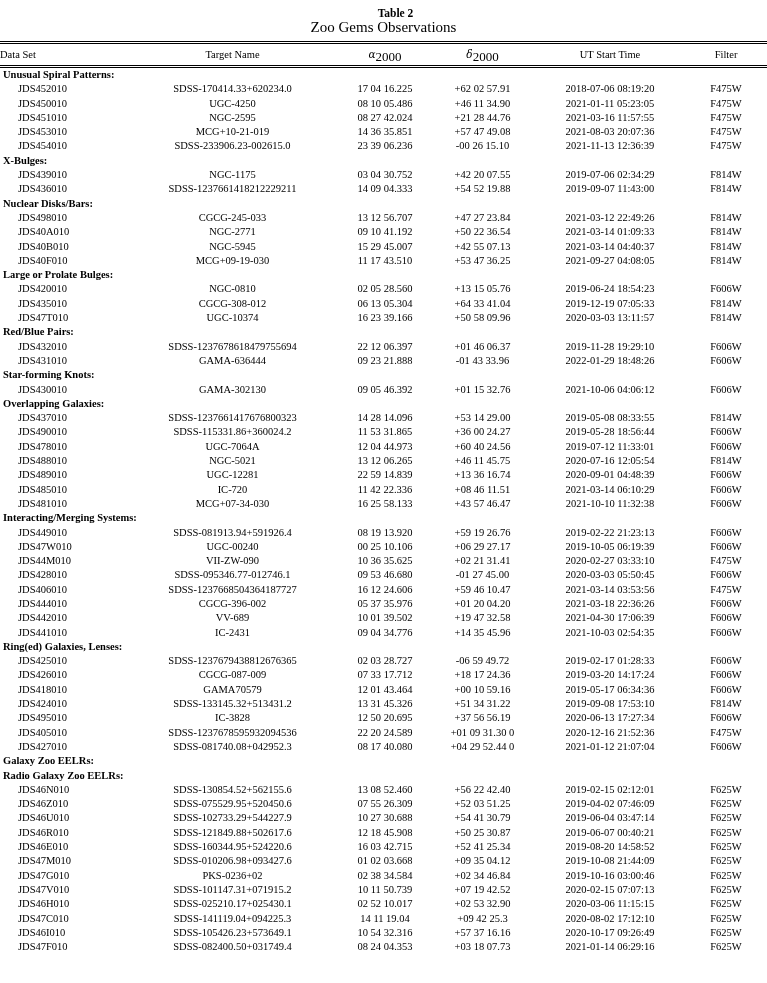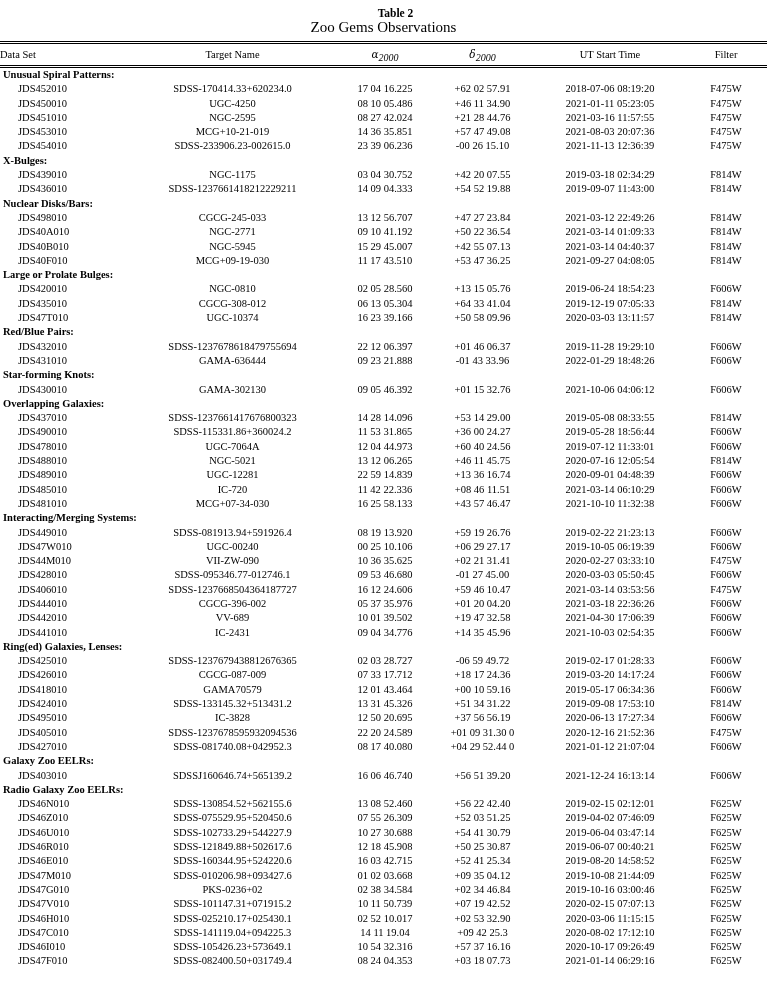--- a/index.html
+++ b/index.html
@@ -63,23 +63,22 @@
   table.obs tbody tr.section td {
     font-weight: bold;
     text-align: left;
     padding-left: 3px;
   }
   .greek {
     font-style: italic;
     font-family: "DejaVu Serif", "Liberation Serif", serif;
   }
   sub.subscript {
-    font-size: 10px;
+    font-size: 13px;
     line-height: 0;
-    font-style: italic;
   }
 </style>
 </head>
 <body>
 
 <div class="page">
   <div class="table-caption">
     <div class="table-number">Table 2</div>
     <div class="table-title">Zoo Gems Observations</div>
   </div>
@@ -147,21 +146,21 @@
           <td class="c5">F475W</td>
         </tr>
         <tr class="section">
           <td colspan="6">X-Bulges:</td>
         </tr>
         <tr>
           <td class="c0">JDS439010</td>
           <td class="c1">NGC-1175</td>
           <td class="c2">03 04 30.752</td>
           <td class="c3">+42 20 07.55</td>
-          <td class="c4">2019-03-18 02:34:29</td>
+          <td class="c4">2019-07-06 02:34:29</td>
           <td class="c5">F814W</td>
         </tr>
         <tr>
           <td class="c0">JDS436010</td>
           <td class="c1">SDSS-1237661418212229211</td>
           <td class="c2">14 09 04.333</td>
           <td class="c3">+54 52 19.88</td>
           <td class="c4">2019-09-07 11:43:00</td>
           <td class="c5">F814W</td>
         </tr>
@@ -438,28 +437,20 @@
           <td class="c0">JDS427010</td>
           <td class="c1">SDSS-081740.08+042952.3</td>
           <td class="c2">08 17 40.080</td>
           <td class="c3">+04 29 52.44 0</td>
           <td class="c4">2021-01-12 21:07:04</td>
           <td class="c5">F606W</td>
         </tr>
         <tr class="section">
           <td colspan="6">Galaxy Zoo EELRs:</td>
         </tr>
-        <tr>
-          <td class="c0">JDS403010</td>
-          <td class="c1">SDSSJ160646.74+565139.2</td>
-          <td class="c2">16 06 46.740</td>
-          <td class="c3">+56 51 39.20</td>
-          <td class="c4">2021-12-24 16:13:14</td>
-          <td class="c5">F606W</td>
-        </tr>
         <tr class="section">
           <td colspan="6">Radio Galaxy Zoo EELRs:</td>
         </tr>
         <tr>
           <td class="c0">JDS46N010</td>
           <td class="c1">SDSS-130854.52+562155.6</td>
           <td class="c2">13 08 52.460</td>
           <td class="c3">+56 22 42.40</td>
           <td class="c4">2019-02-15 02:12:01</td>
           <td class="c5">F625W</td>

